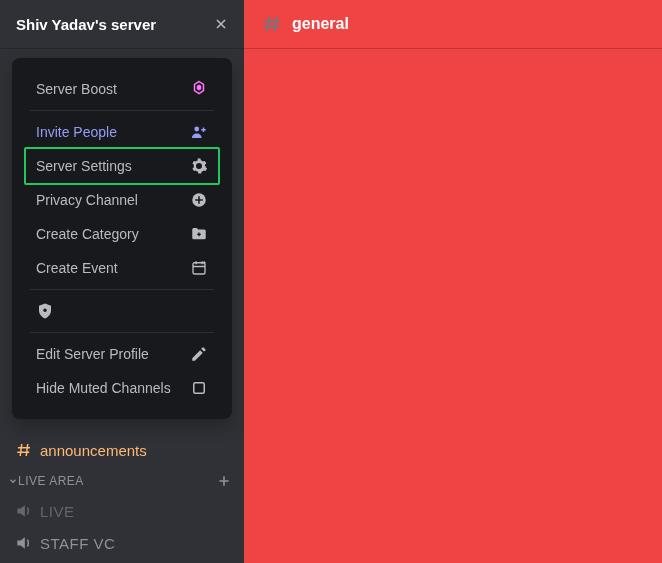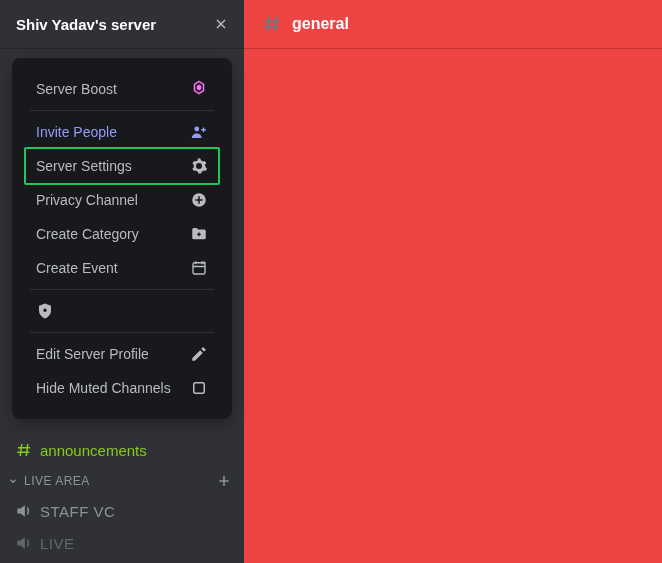--- a/index.html
+++ b/index.html
@@ -15,25 +15,25 @@
   .menu-item { display: flex; align-items: center; justify-content: space-between; height: 34px; padding: 0 10px; border-radius: 2px; color: #b9bbbe; font-size: 14px; cursor: pointer; }
   .menu-item.invite { color: #949cf7; }
   .menu-item .label { flex: 1; }
   .menu-item .micon { width: 18px; height: 18px; display: flex; align-items: center; justify-content: center; }
   .menu-item .micon svg { width: 18px; height: 18px; }
   .menu-sep { height: 1px; background: #2e2f34; margin: 4px 4px; }
   .highlight-box { border: 2px solid #22c55e; border-radius: 2px; margin: -2px -2px; }
   .highlight-box .menu-item { margin: 0; }
 
   .lower { position: absolute; bottom: 0; left: 0; right: 0; padding-bottom: 4px; color: #8e9297; }
-  .hash-row { display: flex; align-items: center; height: 34px; padding: 0 14px; font-size: 15px; color: #84cc16; }
+  .hash-row { display: flex; align-items: center; height: 34px; padding: 0 14px; font-size: 15px; color: #fdba74; }
   .hash-row .hicon { width: 20px; display: flex; align-items: center; justify-content: center; margin-right: 6px; }
   .hash-row .hicon svg { width: 18px; height: 18px; }
   .cat-row { display: flex; align-items: center; justify-content: space-between; height: 28px; padding: 0 12px 0 8px; font-size: 12px; letter-spacing: 0.5px; text-transform: uppercase; color: #8e9297; }
-  .cat-row .chevplus { display: flex; align-items: center; gap: 6px; }
+  .cat-row .chevplus { display: flex; align-items: center; }
   .cat-row .chev { width: 10px; height: 10px; display: flex; align-items: center; justify-content: center; }
   .cat-row .plus { width: 16px; height: 16px; display: flex; align-items: center; justify-content: center; }
   .voice-row { display: flex; align-items: center; height: 32px; padding: 0 14px; font-size: 15px; color: #8e9297; text-transform: uppercase; letter-spacing: 0.5px; }
   .voice-row .vicon { width: 20px; margin-right: 6px; display: flex; align-items: center; justify-content: center; }
   .voice-row.dim { opacity: 0.55; }
 
   .main { flex: 1; background: #ef4444; display: flex; flex-direction: column; }
   .main-header { height: 48px; display: flex; align-items: center; padding: 0 16px; box-shadow: 0 1px 0 rgba(0,0,0,0.2); color: #fff; }
   .main-header .hicon { width: 24px; margin-right: 8px; color: #72767d; display: flex; align-items: center; justify-content: center; }
   .main-header .hicon svg { width: 22px; height: 22px; }
@@ -158,37 +158,37 @@
               </svg>
           </span>
           <span>LIVE AREA</span>
         </span>
         <span class="plus">
           <svg viewBox="0 0 24 24" fill="none" stroke="currentColor" stroke-width="2.4">
               <path d="M12 5v14M5 12h14"></path>
             </svg>
         </span>
       </div>
+      <div class="voice-row dim">
+        <span class="vicon">
+          <svg viewBox="0 0 24 24" fill="currentColor">
+              <path d="M4 9v6h4l5 4V5L8 9H4z"></path>
+              <path d="M16 8c1.5 1 1.5 7 0 8" fill="none" stroke="currentColor" stroke-width="1.8"></path>
+            </svg>
+        </span>
+        <span>LIVE</span>
+      </div>
       <div class="voice-row">
         <span class="vicon">
           <svg viewBox="0 0 24 24" fill="currentColor">
               <path d="M4 9v6h4l5 4V5L8 9H4z"></path>
               <path d="M16 8c1.5 1 1.5 7 0 8" fill="none" stroke="currentColor" stroke-width="1.8"></path>
             </svg>
         </span>
         <span>STAFF VC</span>
-      </div>
-      <div class="voice-row dim">
-        <span class="vicon">
-          <svg viewBox="0 0 24 24" fill="currentColor">
-              <path d="M4 9v6h4l5 4V5L8 9H4z"></path>
-              <path d="M16 8c1.5 1 1.5 7 0 8" fill="none" stroke="currentColor" stroke-width="1.8"></path>
-            </svg>
-        </span>
-        <span>LIVE</span>
       </div>
     </div>
   </div>
 
   <div class="main">
     <div class="main-header">
       <span class="hicon">
         <svg viewBox="0 0 24 24" fill="none" stroke="currentColor" stroke-width="2">
             <path d="M9 4L7 20M17 4l-2 16M4 9h16M3 15h16"></path>
           </svg>

